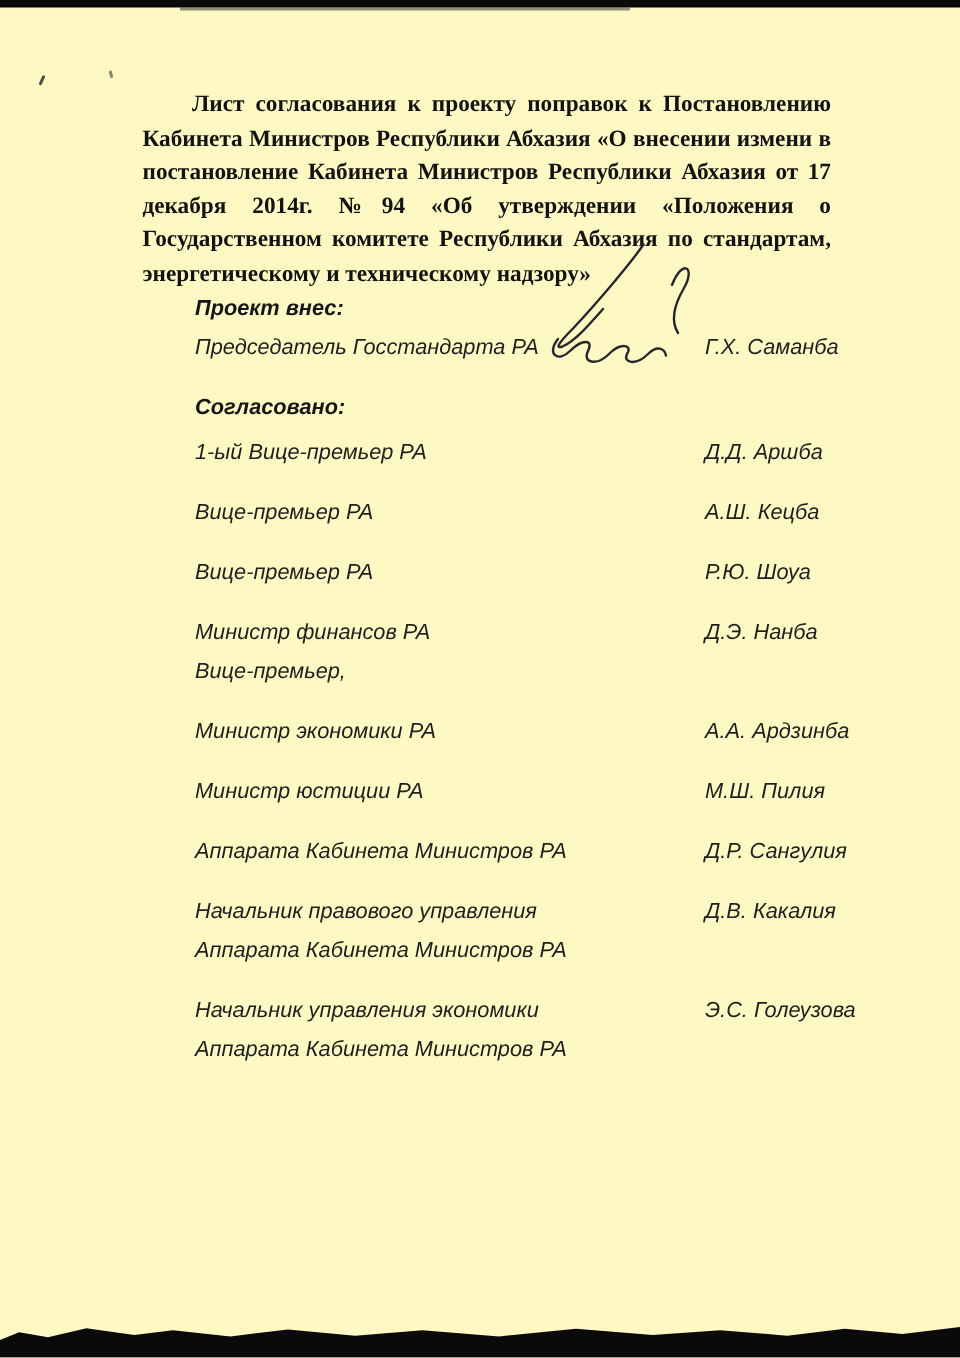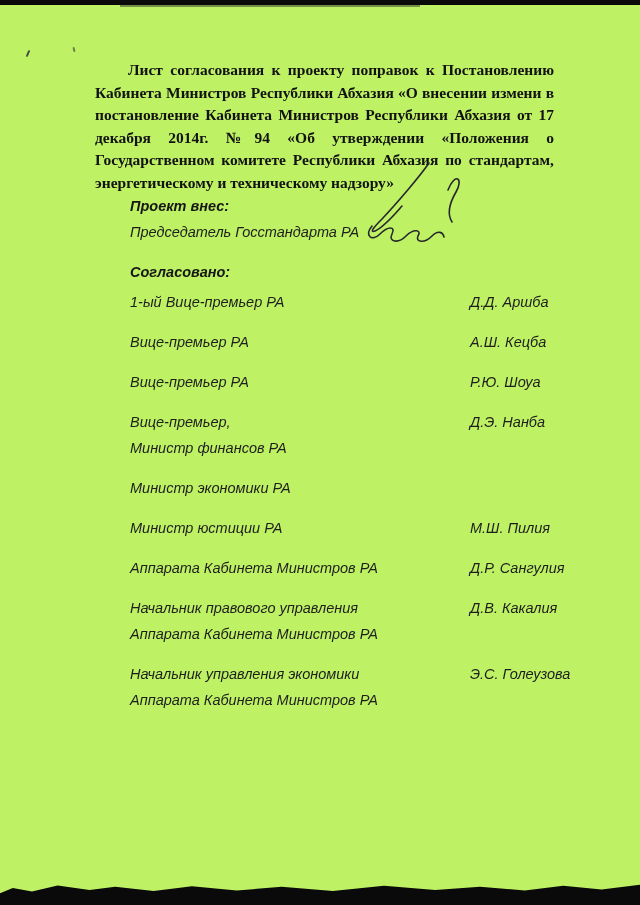--- a/index.html
+++ b/index.html
@@ -1,21 +1,21 @@
 <!DOCTYPE html>
 <html><head>
 <meta charset="utf-8">
 <style>
   html, body { margin: 0; padding: 0; background: #6b6b6b; }
   .page {
     position: relative;
     width: 640px;
     height: 905px;
     margin: 0 auto;
-    background: #bef264;
+    background: #fef9c3;
     overflow: hidden;
     font-family: "Liberation Sans", sans-serif;
     color: #1e1e1e;
   }
 
   
   .scan-top-bar {
     position: absolute; top: 0; left: 0; width: 640px; height: 5px;
     background: #0a0a0a;
   }
@@ -99,20 +99,21 @@
   </svg>
 
   <div class="content">
 
     <div class="section-heading">Проект внес:</div>
 
     <div class="entry">
       <div class="role">
         <div class="role-line">Председатель Госстандарта РА</div>
       </div>
+      <div class="name">Г.Х. Саманба</div>
     </div>
 
     <div class="section-heading second">Согласовано:</div>
 
     <div class="entry">
       <div class="role">
         <div class="role-line">1-ый Вице-премьер РА</div>
       </div>
       <div class="name">Д.Д. Аршба</div>
     </div>
@@ -126,30 +127,31 @@
 
     <div class="entry">
       <div class="role">
         <div class="role-line">Вице-премьер РА</div>
       </div>
       <div class="name">Р.Ю. Шоуа</div>
     </div>
 
     <div class="entry">
       <div class="role">
+        <div class="role-line">Министр финансов РА</div>
         <div class="role-line">Вице-премьер,</div>
-        <div class="role-line">Министр финансов РА</div>
       </div>
       <div class="name">Д.Э. Нанба</div>
     </div>
 
     <div class="entry">
       <div class="role">
         <div class="role-line">Министр экономики РА</div>
       </div>
+      <div class="name">А.А. Ардзинба</div>
     </div>
 
     <div class="entry">
       <div class="role">
         <div class="role-line">Министр юстиции РА</div>
       </div>
       <div class="name">М.Ш. Пилия</div>
     </div>
 
     <div class="entry">

